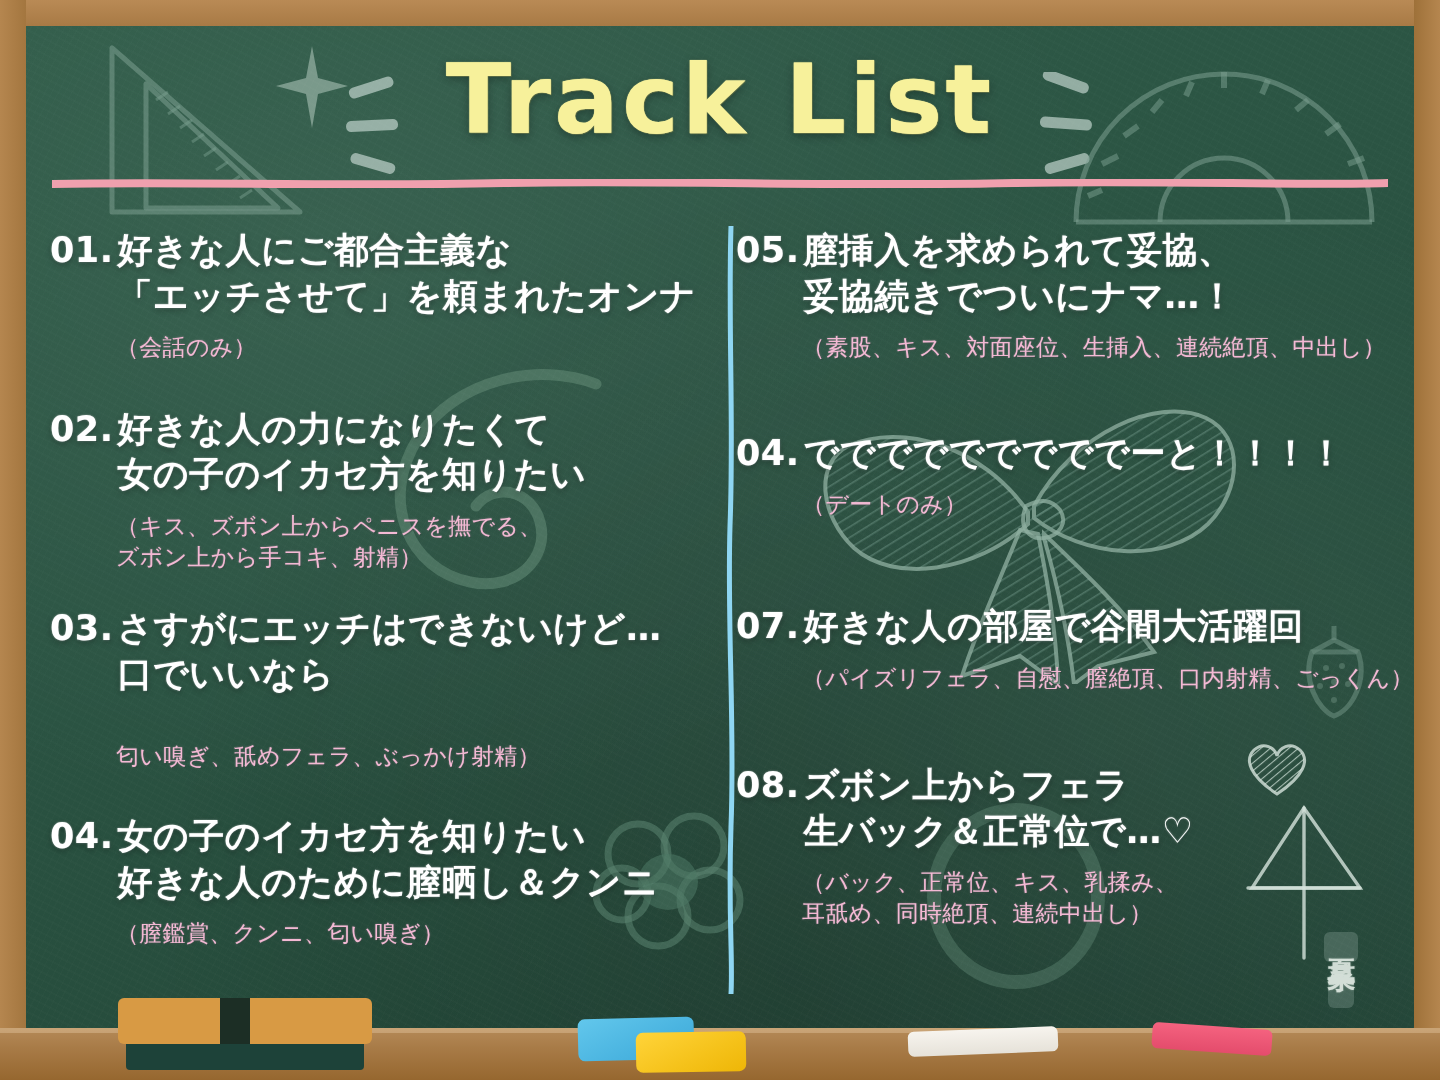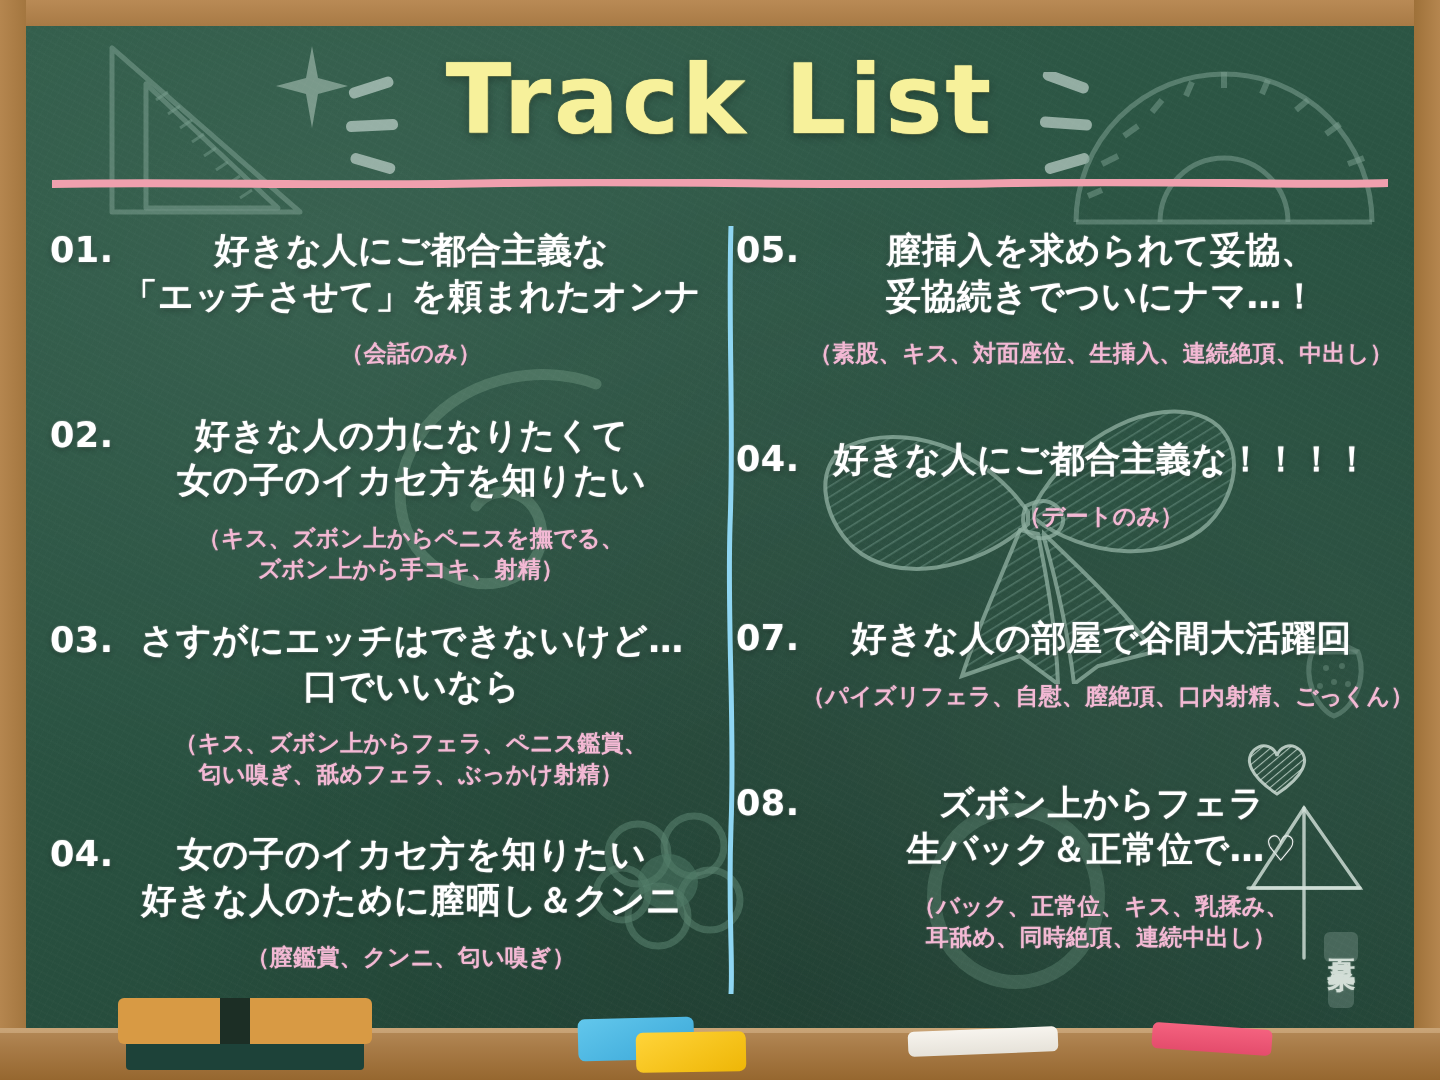--- a/index.html
+++ b/index.html
@@ -126,21 +126,21 @@
     left: 698px;
     top: 200px;
     width: 14px;
     height: 768px;
     z-index: 11;
     pointer-events: none;
   }
   .divider svg { width: 100%; height: 100%; display: block; }
 
   
-  .track { margin-bottom: 4px; text-align: center; }
+  .track { margin-bottom: 4px; }
   .track-head {
     display: flex;
     align-items: flex-start;
     color: #ffffff;
     font-size: 35px;
     font-weight: 700;
     line-height: 1.30;
     letter-spacing: .5px;
     text-shadow:
       0 0 2px rgba(255,255,255,.55),
@@ -151,24 +151,24 @@
     flex: 0 0 auto;
     margin-right: 4px;
     white-space: nowrap;
   }
   .track-lines { flex: 1 1 auto; }
   .track-line { white-space: nowrap; margin-top: 16px; }
 
   .track-sub {
     color: #f3b9d4;
     font-size: 23px;
-    font-weight: 700;
+    font-weight: 400;
     line-height: 1.34;
     letter-spacing: .3px;
-    margin-top: 19px;
+    margin-top: 13px;
     padding-left: 66px;
     text-shadow:
       0 0 2px rgba(243,185,212,.5),
       1px 1px 0 rgba(20,50,40,.45);
   }
   .track-sub .sub-line { white-space: nowrap; }
 
   
   .t01 { margin-bottom: 44px; }
   .t02 { margin-bottom: 34px; }
@@ -434,21 +434,21 @@
 
         <div class="track t03">
           <div class="track-head">
             <span class="track-num">03.</span>
             <span class="track-lines">
               <span class="track-line">さすがにエッチはできないけど…</span><br>
               <span class="track-line">口でいいなら</span>
             </span>
           </div>
           <div class="track-sub">
-            <span class="sub-line">（キス、ズボン上からフェラ、ペニス鑑賞、</span><br>
+            <br>
             <span class="sub-line">匂い嗅ぎ、舐めフェラ、ぶっかけ射精）</span>
           </div>
         </div>
 
         <div class="track t04">
           <div class="track-head">
             <span class="track-num">04.</span>
             <span class="track-lines">
               <span class="track-line">女の子のイカセ方を知りたい</span><br>
               <span class="track-line">好きな人のために膣晒し＆クンニ</span>
@@ -473,21 +473,21 @@
           </div>
           <div class="track-sub">
             <span class="sub-line">（素股、キス、対面座位、生挿入、連続絶頂、中出し）</span>
           </div>
         </div>
 
         <div class="track t06">
           <div class="track-head">
             <span class="track-num">04.</span>
             <span class="track-lines">
-              <span class="track-line">好きな人にご都合主義な！！！！</span>
+              <span class="track-line">でででででででででーと！！！！</span>
             </span>
           </div>
           <div class="track-sub">
             <span class="sub-line">（デートのみ）</span>
           </div>
         </div>
 
         <div class="track t07">
           <div class="track-head">
             <span class="track-num">07.</span>

